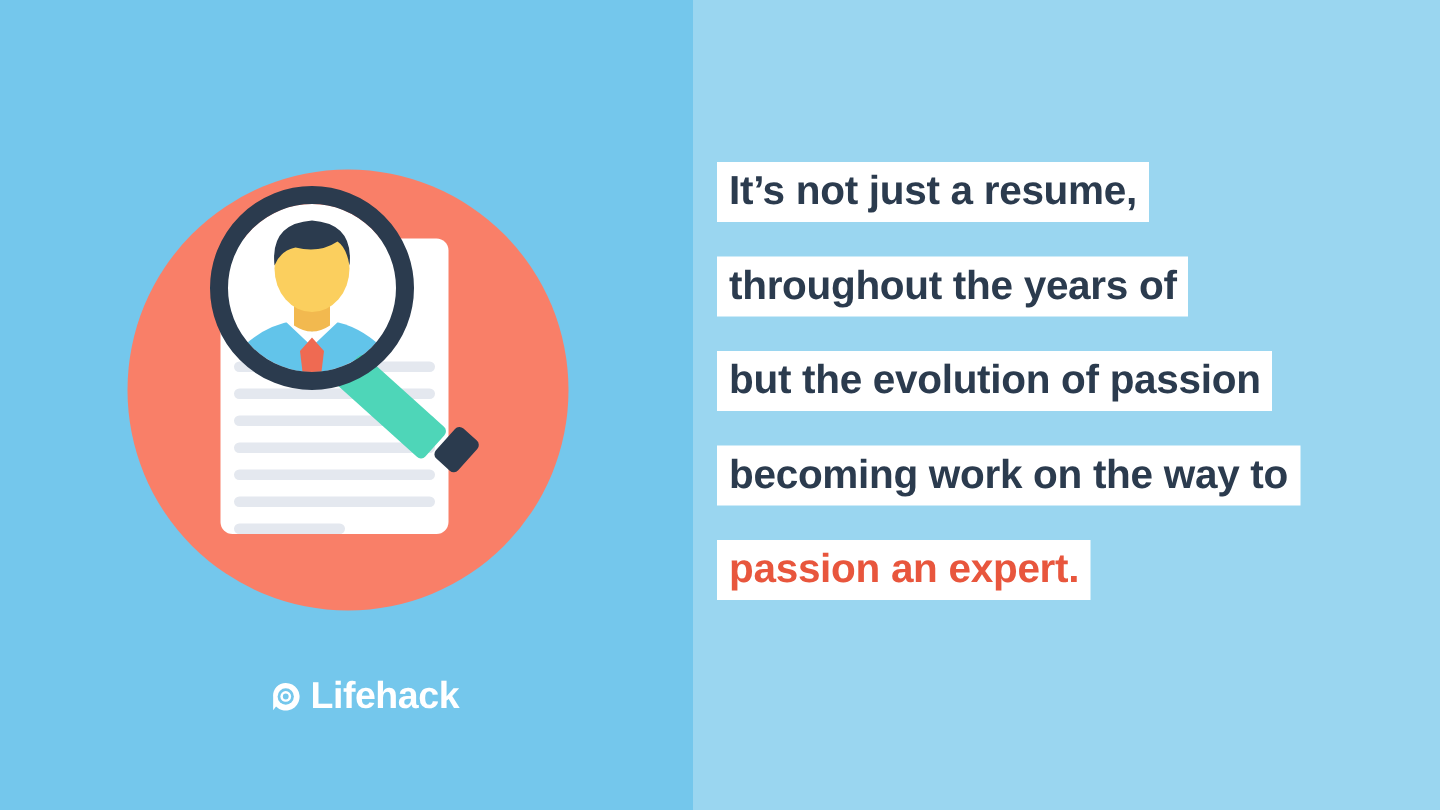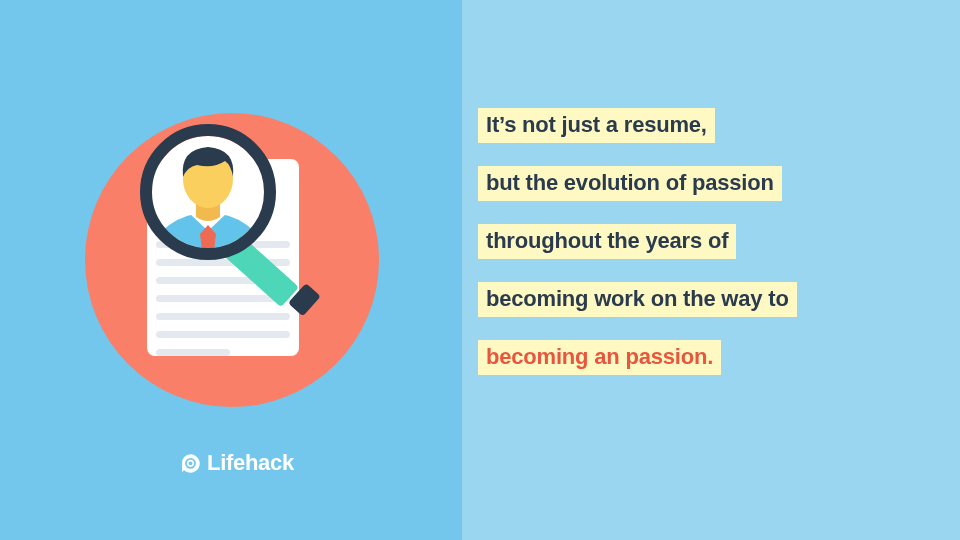--- a/index.html
+++ b/index.html
@@ -73,41 +73,41 @@
     align-items: center;
     gap: 6px;
   }
   .logo-mark {
     width: 21px;
     height: 21px;
     flex: 0 0 auto;
   }
   .logo-text {
     color: #ffffff;
-    font-size: 22px;
+    font-size: 25px;
     font-weight: bold;
     letter-spacing: -0.3px;
     line-height: 1;
     font-family: "Liberation Sans", sans-serif;
   }
 
   
   .quote {
     position: absolute;
     left: 478px;
     top: 108px;
     width: 470px;
     display: flex;
     flex-direction: column;
     align-items: flex-start;
   }
   .quote-line {
-    background: #fef9c3;
+    background: #ffffff;
     color: #2b3b4e;
-    font-size: 22px;
+    font-size: 27px;
     font-weight: bold;
     line-height: 1.0;
     padding: 6px 8px 7px 8px;
     margin-bottom: 23px;
     white-space: nowrap;
     letter-spacing: -0.2px;
     font-family: "Liberation Sans", sans-serif;
   }
   .quote-line.accent {
     color: #e8563d;
@@ -180,19 +180,19 @@
       <path d="M12 1.5 A10.5 10.5 0 1 1 4.6 19.4 L2.4 22.3 L2.4 12 A9.6 9.6 0 0 1 12 1.5 Z" fill="#ffffff"></path>
       <circle cx="12" cy="11.8" r="6.2" fill="#74c7ec"></circle>
       <circle cx="12" cy="11.8" r="4.1" fill="#ffffff"></circle>
       <circle cx="12" cy="11.8" r="2.2" fill="#74c7ec"></circle>
     </svg>
     <span class="logo-text">Lifehack</span>
   </div>
 
   <div class="quote">
     <div class="quote-line">It’s not just a resume,</div>
+    <div class="quote-line">throughout the years of</div>
     <div class="quote-line">but the evolution of passion</div>
-    <div class="quote-line">throughout the years of</div>
     <div class="quote-line">becoming work on the way to</div>
-    <div class="quote-line accent">becoming an passion.</div>
+    <div class="quote-line accent">passion an expert.</div>
   </div>
 
 </div>
 
 </body></html>

